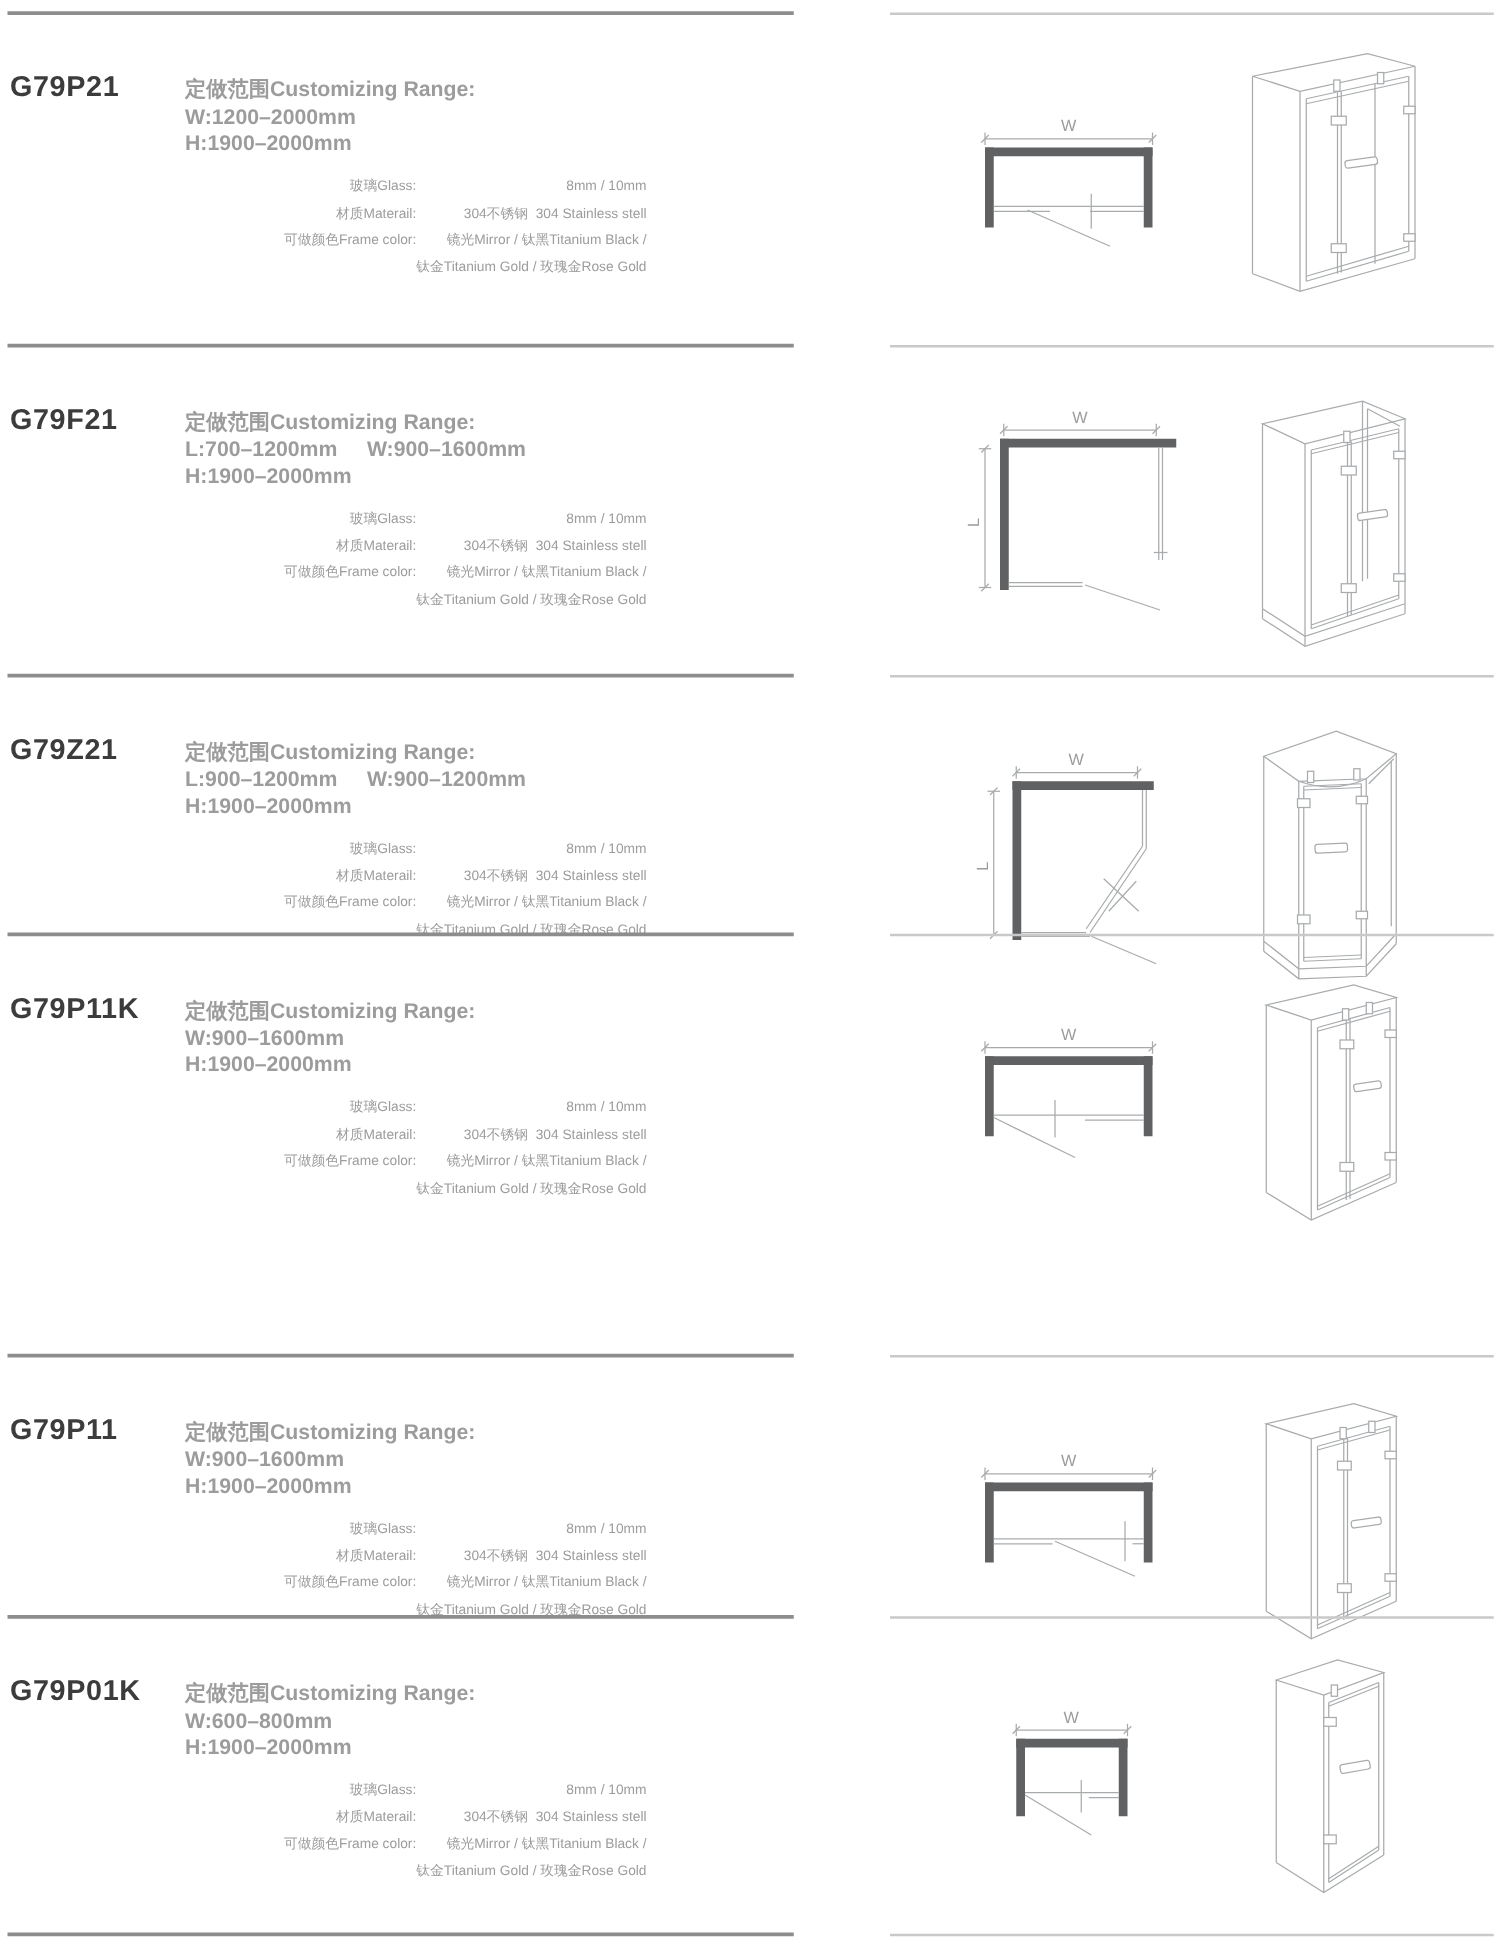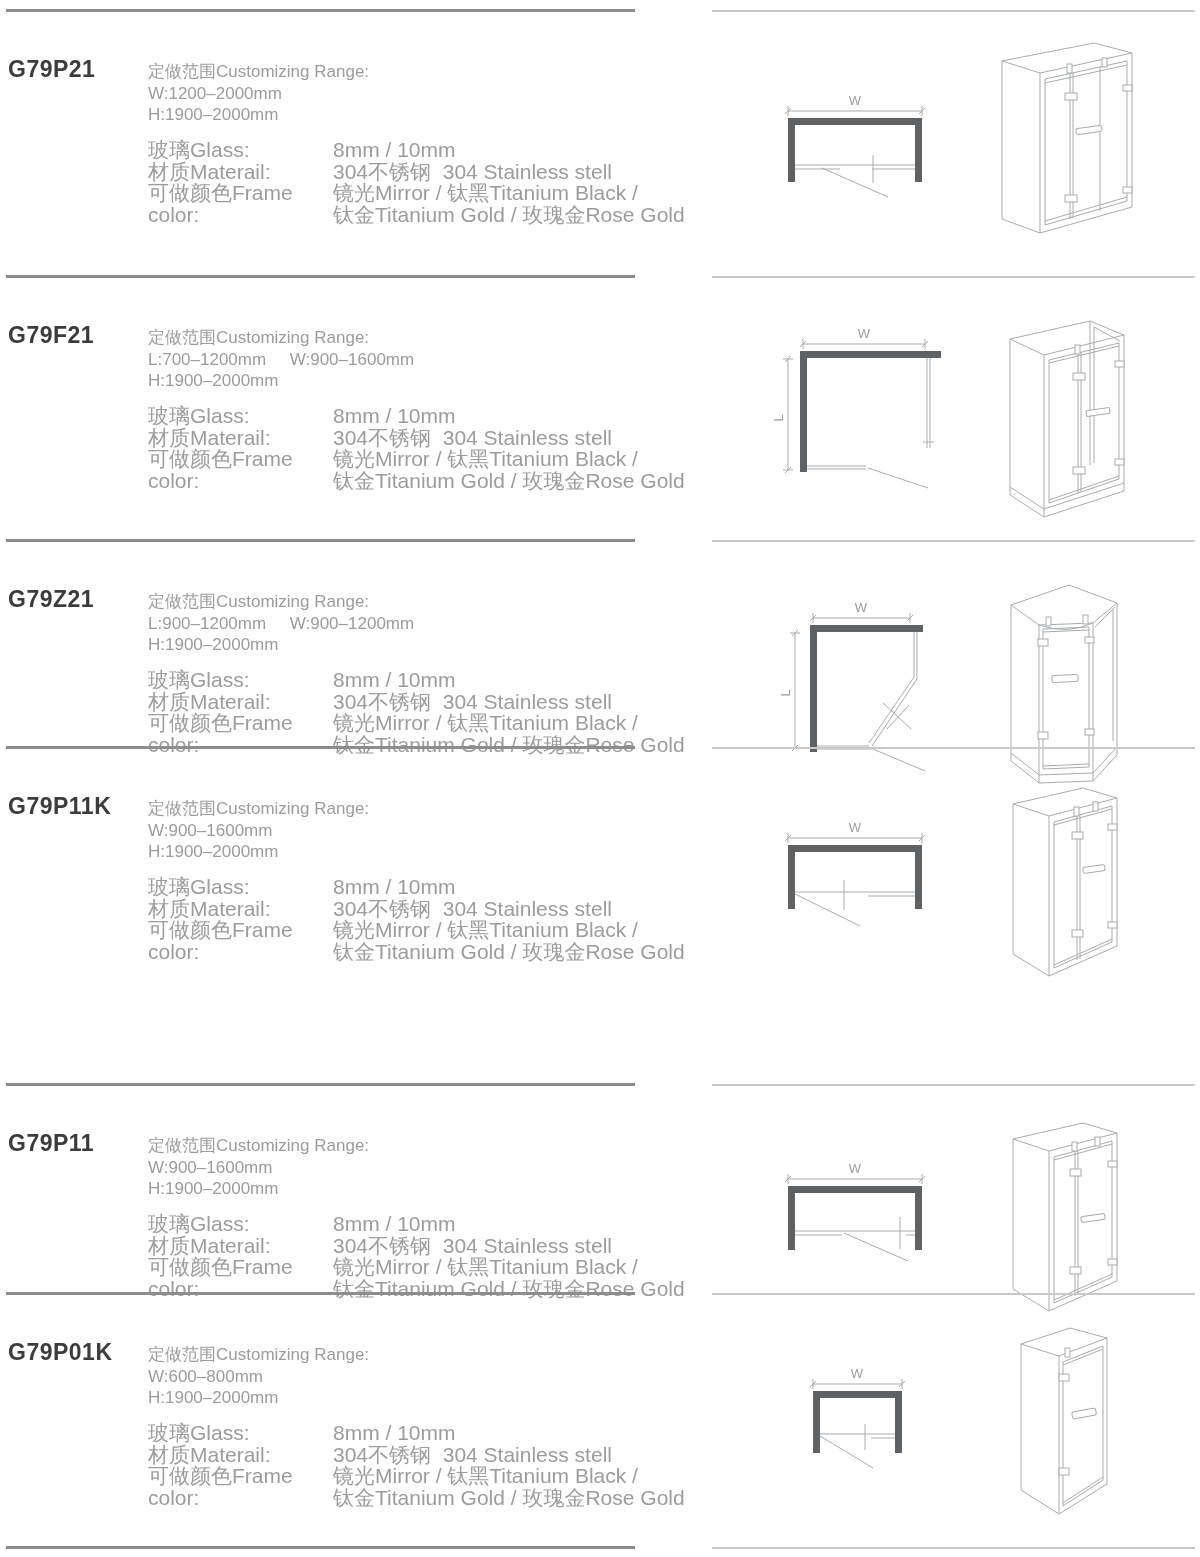--- a/index.html
+++ b/index.html
@@ -10,25 +10,25 @@
   html,body{margin:0;padding:0;background:#fff;}
   body{width:1200px;height:1557px;position:relative;
        font-family:"Liberation Sans","DejaVu Sans",sans-serif;}
   .page{position:absolute;inset:0;width:1200px;height:1557px;overflow:hidden;}
   .sec{position:absolute;left:0;width:1200px;padding-left:28px;}
   .dl{position:absolute;left:6px;top:0;width:629px;height:3px;background:var(--divider-dark);}
   .dr{position:absolute;left:712px;top:1px;width:483px;height:2px;background:var(--divider-light);}
   .code{position:absolute;left:8px;top:47px;font-size:23px;font-weight:bold;
         color:var(--code-text);letter-spacing:.5px;}
   .info{position:absolute;left:148px;top:52px;font-size:17px;line-height:21.5px;
-        color:var(--body-text);}
+        color:var(--body-text);font-weight:bold;}
   .info div{white-space:pre-wrap;}
   .specs{position:absolute;left:148px;top:130px;display:grid;
-         grid-template-columns:185px auto;font-size:21px;line-height:21.5px;
-         color:var(--body-text);}
+         grid-template-columns:185px auto;font-size:11px;line-height:21.5px;
+         color:var(--body-text);text-align:right;}
   .specs .v{white-space:pre-wrap;}
   svg.plan,svg.iso{position:absolute;overflow:visible;}
   .ln{fill:none;stroke:var(--diagram-line);stroke-width:1;}
   .wall{fill:var(--diagram-wall);stroke:none;}
   .dimt{fill:var(--body-text);font-size:13px;}
   .hin{fill:#fff;stroke:var(--diagram-line);stroke-width:1;}
   .bd{position:absolute;}
 </style>
 </head>
 <body>

